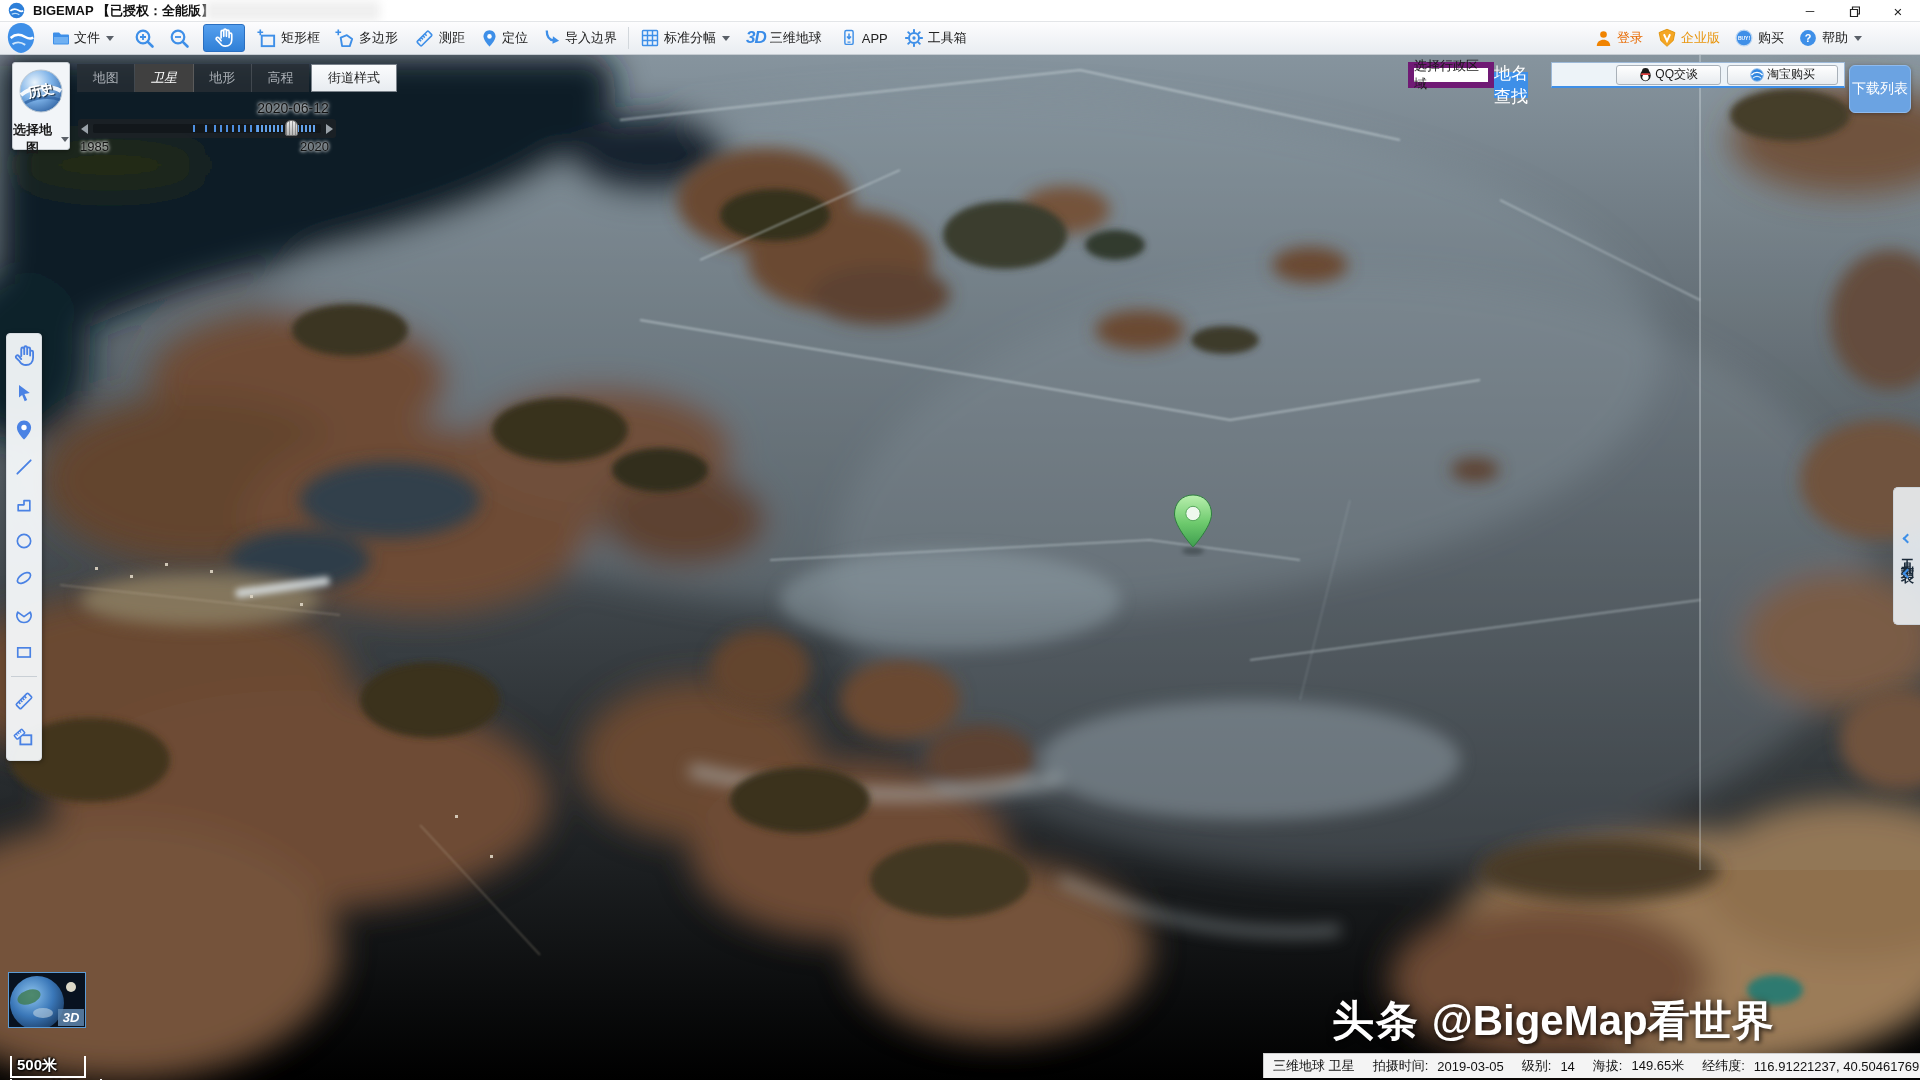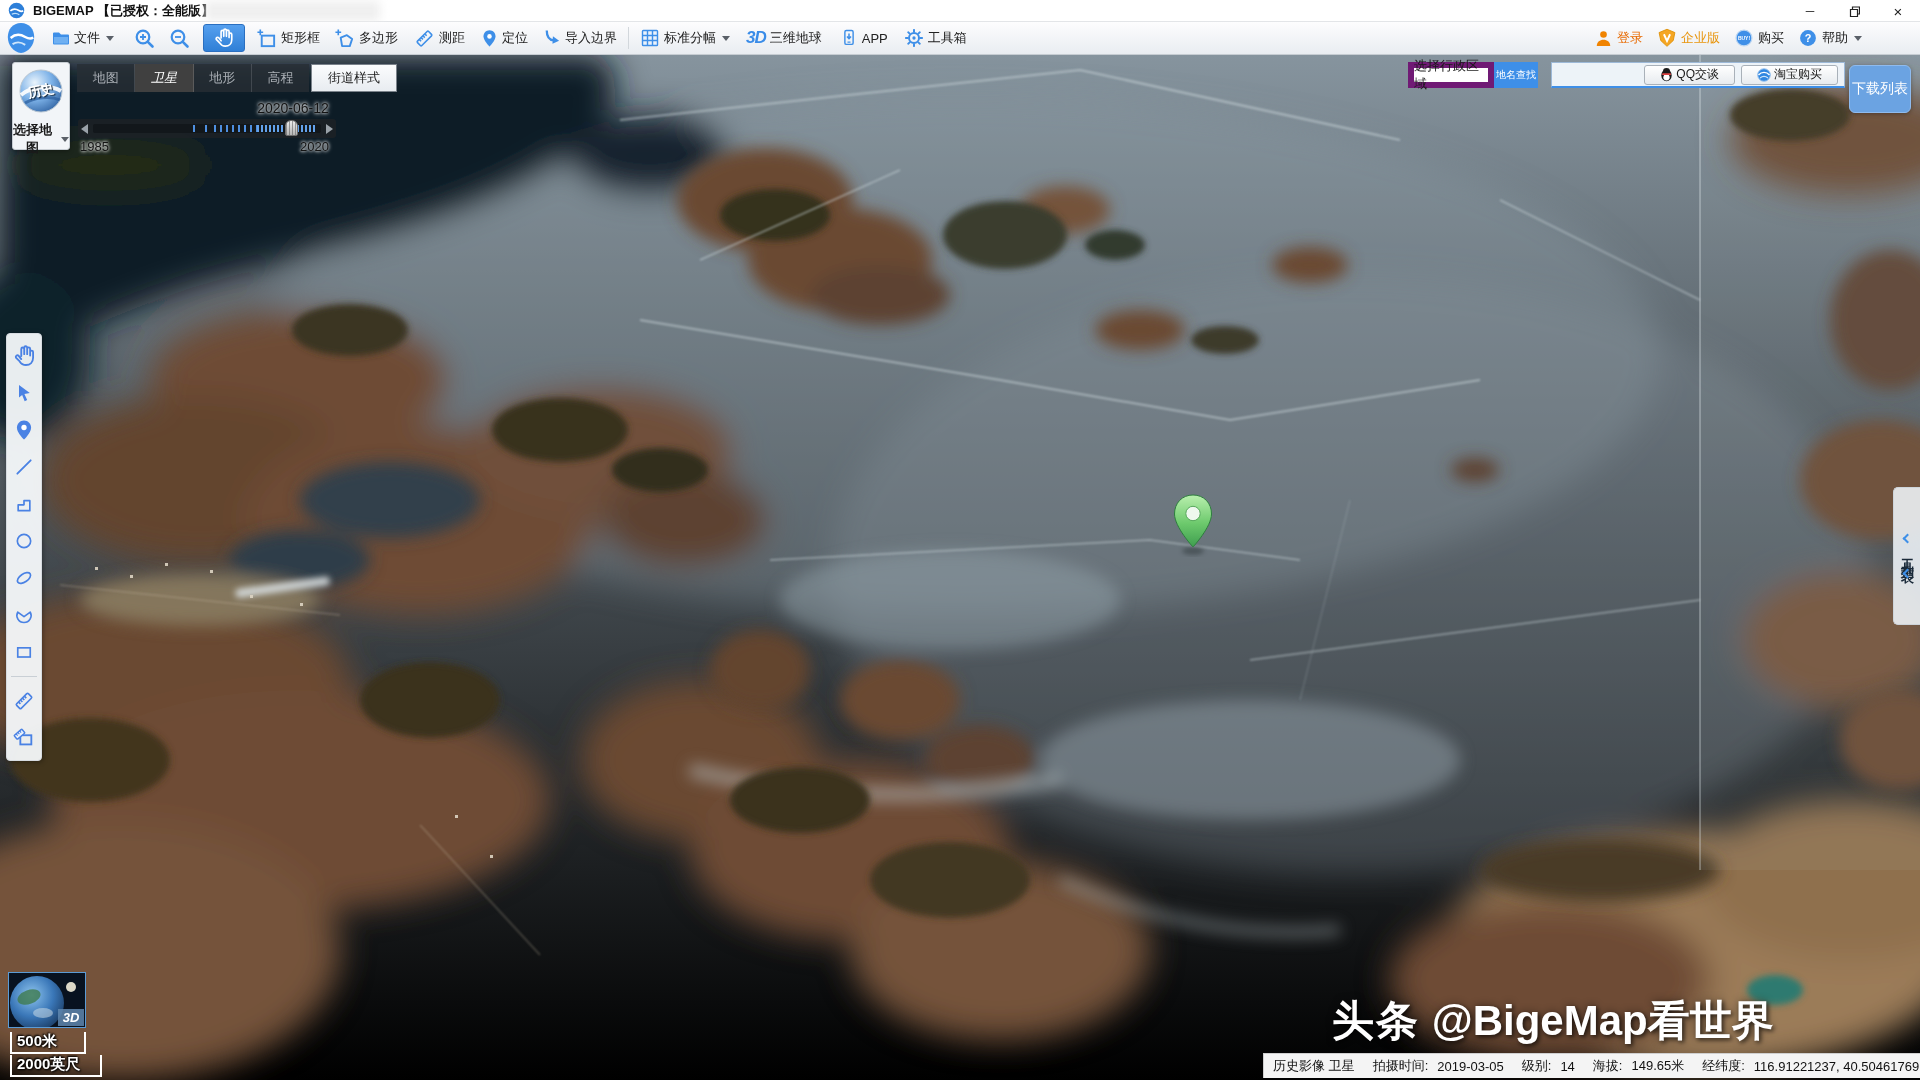--- a/index.html
+++ b/index.html
@@ -45,40 +45,40 @@
   #sl-track { flex:1; height:9px; margin:0 5px; background:#12171b; border-radius:2px; position:relative; }
   .ticks-a { position:absolute; left:44%; width:2px; top:1px; bottom:1px; background:#4e8fe0; }
   .ticks-b { position:absolute; left:49%; width:2px; top:1px; bottom:1px; background:#4e8fe0; }
   .ticks-c { position:absolute; left:53%; right:28%; top:1px; bottom:1px; background:repeating-linear-gradient(90deg,#4e8fe0 0 2px,transparent 2px 6px); }
   .ticks-d { position:absolute; right:2%; left:72%; top:1px; bottom:1px; background:repeating-linear-gradient(90deg,#63a2ec 0 2px,transparent 2px 4px); }
   #sl-handle { position:absolute; left:84%; top:-4px; width:13px; height:16px; background:linear-gradient(#ececec,#b5b5b5); border:1px solid #6e6e6e; border-radius:6px 6px 2px 2px; background-image:repeating-linear-gradient(90deg,rgba(90,90,90,.55) 0 1px,transparent 1px 3px),linear-gradient(#ececec,#b5b5b5); }
   .yr { position:absolute; top:84px; font-size:13px; color:#141414; text-shadow:0 0 3px #fff,0 0 4px #fff; z-index:10; }
 
   
   #btn-region { position:absolute; left:1408px; top:7px; width:86px; height:26px; background:#fff; border:6px solid #701a75; font-size:13px; color:#1a1a1a; display:flex; align-items:center; justify-content:center; z-index:10; }
-  #btn-place { position:absolute; left:1494px; top:7px; width:44px; height:26px; background:#3e8fe8; color:#fff; font-size:10px; display:flex; align-items:center; justify-content:center; z-index:10; }
+  #btn-place { position:absolute; left:1494px; top:17px; width:34px; height:26px; background:#3e8fe8; color:#fff; font-size:17px; display:flex; align-items:center; justify-content:center; z-index:10; }
   #searchbox { position:absolute; left:1551px; top:7px; width:294px; height:26px; background:rgba(241,246,251,.97); border:1px solid #9db9d8; border-bottom:2px solid #3e8fe8; display:flex; align-items:center; justify-content:flex-end; gap:6px; padding-right:6px; z-index:10; }
   #searchbox input { position:absolute; left:4px; top:2px; width:110px; height:20px; border:none; background:transparent; outline:none; font-size:12px; }
-  .minibtn { height:20px; padding:0 15px; background:linear-gradient(#ffffff,#e7ebef); border:1px solid #a9b1b9; border-radius:3px; font-size:12px; color:#1a1a1a; display:flex; align-items:center; gap:3px; }
+  .minibtn { height:20px; padding:0 22px; background:linear-gradient(#ffffff,#e7ebef); border:1px solid #a9b1b9; border-radius:3px; font-size:12px; color:#1a1a1a; display:flex; align-items:center; gap:3px; }
   #download { position:absolute; left:1849px; top:10px; width:62px; height:48px; background:#6ba3e2; border:1px solid #8fbbee; border-radius:6px; color:#fff; font-size:14px; display:flex; align-items:center; justify-content:center; z-index:10; box-shadow:0 1px 4px rgba(0,0,0,.3); }
 
   
   #ltools { position:absolute; left:6px; top:278px; width:36px; padding:9px 0; background:rgba(247,250,252,.94); border:1px solid #d6dbe0; border-radius:4px; z-index:10; display:flex; flex-direction:column; align-items:center; gap:11px; box-shadow:1px 1px 5px rgba(0,0,0,.35); }
   .ltool { width:26px; height:26px; display:flex; align-items:center; justify-content:center; color:#4a82e4; border-radius:3px; }
   .ldiv { width:26px; height:1px; background:#c9cfd5; }
 
   
   #rtab { position:absolute; right:0; top:432px; width:27px; height:138px; background:rgba(240,245,249,.88); border:1px solid #cdd4da; border-right:none; border-radius:5px 0 0 5px; z-index:10; display:flex; flex-direction:column; align-items:center; justify-content:center; gap:6px; }
   #rtab .vtxt { writing-mode:vertical-rl; font-size:13px; font-weight:bold; color:#1a2a3a; letter-spacing:4px; }
   .chev { width:7px; height:7px; border-left:2.5px solid #3e8fe8; border-bottom:2.5px solid #3e8fe8; transform:rotate(45deg); }
 
   
   #globe3d { position:absolute; left:8px; top:917px; width:78px; height:56px; background:#0a1420; border:1px solid #5b9bd5; z-index:10; overflow:hidden; }
   #globe3d .chip { position:absolute; right:1px; bottom:1px; width:26px; height:17px; background:rgba(95,135,175,.85); color:#fff; font-size:13px; font-weight:900; font-style:italic; display:flex; align-items:center; justify-content:center; }
-  .scalebar { position:absolute; z-index:10; border-left:2px solid #fff; border-right:2px solid #fff; border-bottom:2px solid #fff; color:#fff; font-size:15px; font-weight:bold; text-shadow:1px 1px 2px #000,-1px -1px 2px #000,0 0 3px #000; padding-left:5px; line-height:18px; }
+  .scalebar { position:absolute; z-index:10; border-left:2px solid #fff; border-right:2px solid #fff; border-bottom:2px solid #fff; color:#fff; font-size:15px; font-weight:bold; text-shadow:1px 1px 2px #000,-1px -1px 2px #000,0 0 3px #000; padding-left:5px; line-height:18px;margin-top:24px; }
   #scale-m { left:10px; top:977px; width:76px; height:22px; }
   #scale-ft { left:10px; top:1000px; width:92px; height:22px; }
 
   
   #statusbar { position:absolute; left:1263px; top:998px; width:657px; height:25px; background:#f4f4f4; border-left:1px solid #cfcfcf; border-top:1px solid #cfcfcf; z-index:12; display:flex; align-items:center; font-size:13px; color:#111; white-space:nowrap; }
   #statusbar span { margin-left:9px; }
   #statusbar .gap { margin-left:18px; }
 
   
   #watermark { position:absolute; left:1332px; top:938px; z-index:8; color:#fff; font-size:42px; white-space:nowrap; text-shadow:2px 2px 4px rgba(0,0,0,.6),0 0 8px rgba(0,0,0,.45); }
@@ -390,21 +390,21 @@
 
     <div id="scale-m" class="scalebar">500米</div>
     <div id="scale-ft" class="scalebar">2000英尺</div>
 
     <div id="watermark">
       <span class="b">头条</span>
       <span class="r">@BigeMap看世界</span>
     </div>
 
     <div id="statusbar">
-      <span>历史影像 卫星</span>
+      <span>三维地球 卫星</span>
       <span class="gap">拍摄时间:</span>
       <span>2019-03-05</span>
       <span class="gap">级别:</span>
       <span>14</span>
       <span class="gap">海拔:</span>
       <span>149.65米</span>
       <span class="gap">经纬度:</span>
       <span>116.91221237, 40.50461769</span>
     </div>
   </div>

